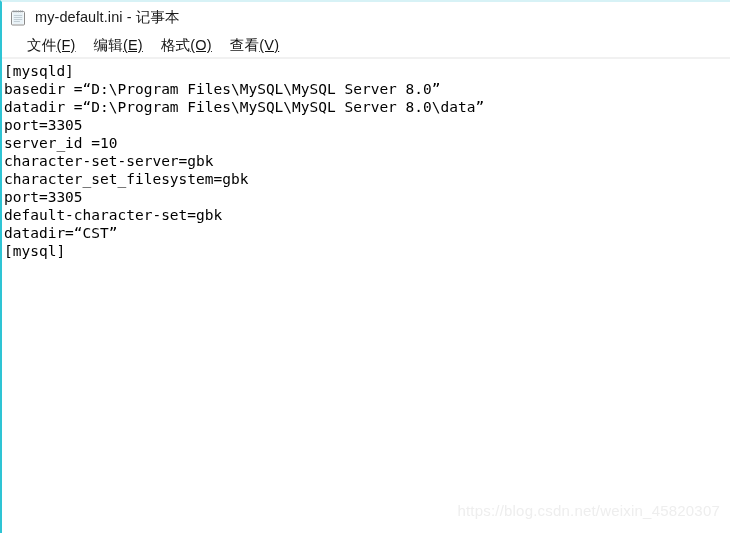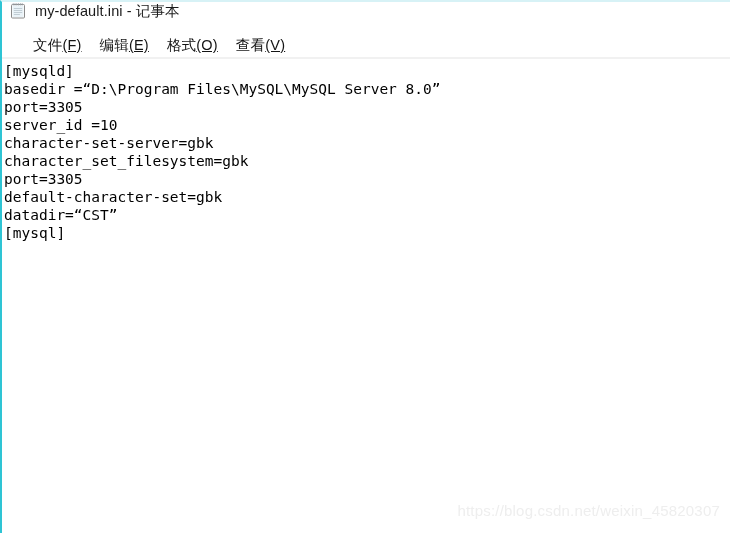--- a/index.html
+++ b/index.html
@@ -29,20 +29,21 @@
   }
 
   
   #titlebar {
     position: absolute;
     left: 0; top: 0;
     width: 728px;
     height: 31px;
     background: #ffffff;
     display: flex;
+    align-items: center;
     padding-left: 7px;
     box-sizing: border-box;
   }
   #app-icon {
     width: 18px;
     height: 18px;
     flex: 0 0 18px;
     margin-right: 8px;
     position: relative;
   }
@@ -58,21 +59,21 @@
   
   #menubar {
     position: absolute;
     left: 0;
     top: 31px;
     width: 728px;
     height: 25px;
     display: flex;
     align-items: center;
     background: #ffffff;
-    padding-left: 22px;
+    padding-left: 16px;
     box-sizing: border-box;
   }
   .menu-item {
     font-family: "Liberation Sans", sans-serif;
     font-size: 14.5px;
     color: #141414;
     padding: 2px 9px 2px 9px;
     white-space: nowrap;
     cursor: default;
     letter-spacing: 0.2px;
@@ -148,20 +149,21 @@
     <div class="menu-item"><span>编辑</span><span class="accel">(E)</span></div>
     <div class="menu-item"><span>格式</span><span class="accel">(O)</span></div>
     <div class="menu-item"><span>查看</span><span class="accel">(V)</span></div>
   </div>
 
   <div id="menu-separator"></div>
 
   <div id="textarea">
     <div class="text-line">[mysqld]</div>
     <div class="text-line">basedir =“D:\Program Files\MySQL\MySQL Server 8.0”</div>
+    <div class="text-line">datadir =“D:\Program Files\MySQL\MySQL Server 8.0\data”</div>
     <div class="text-line">port=3305</div>
     <div class="text-line">server_id =10</div>
     <div class="text-line">character-set-server=gbk</div>
     <div class="text-line">character_set_filesystem=gbk</div>
     <div class="text-line">port=3305</div>
     <div class="text-line">default-character-set=gbk</div>
     <div class="text-line">datadir=“CST”</div>
     <div class="text-line">[mysql]</div>
   </div>
 

